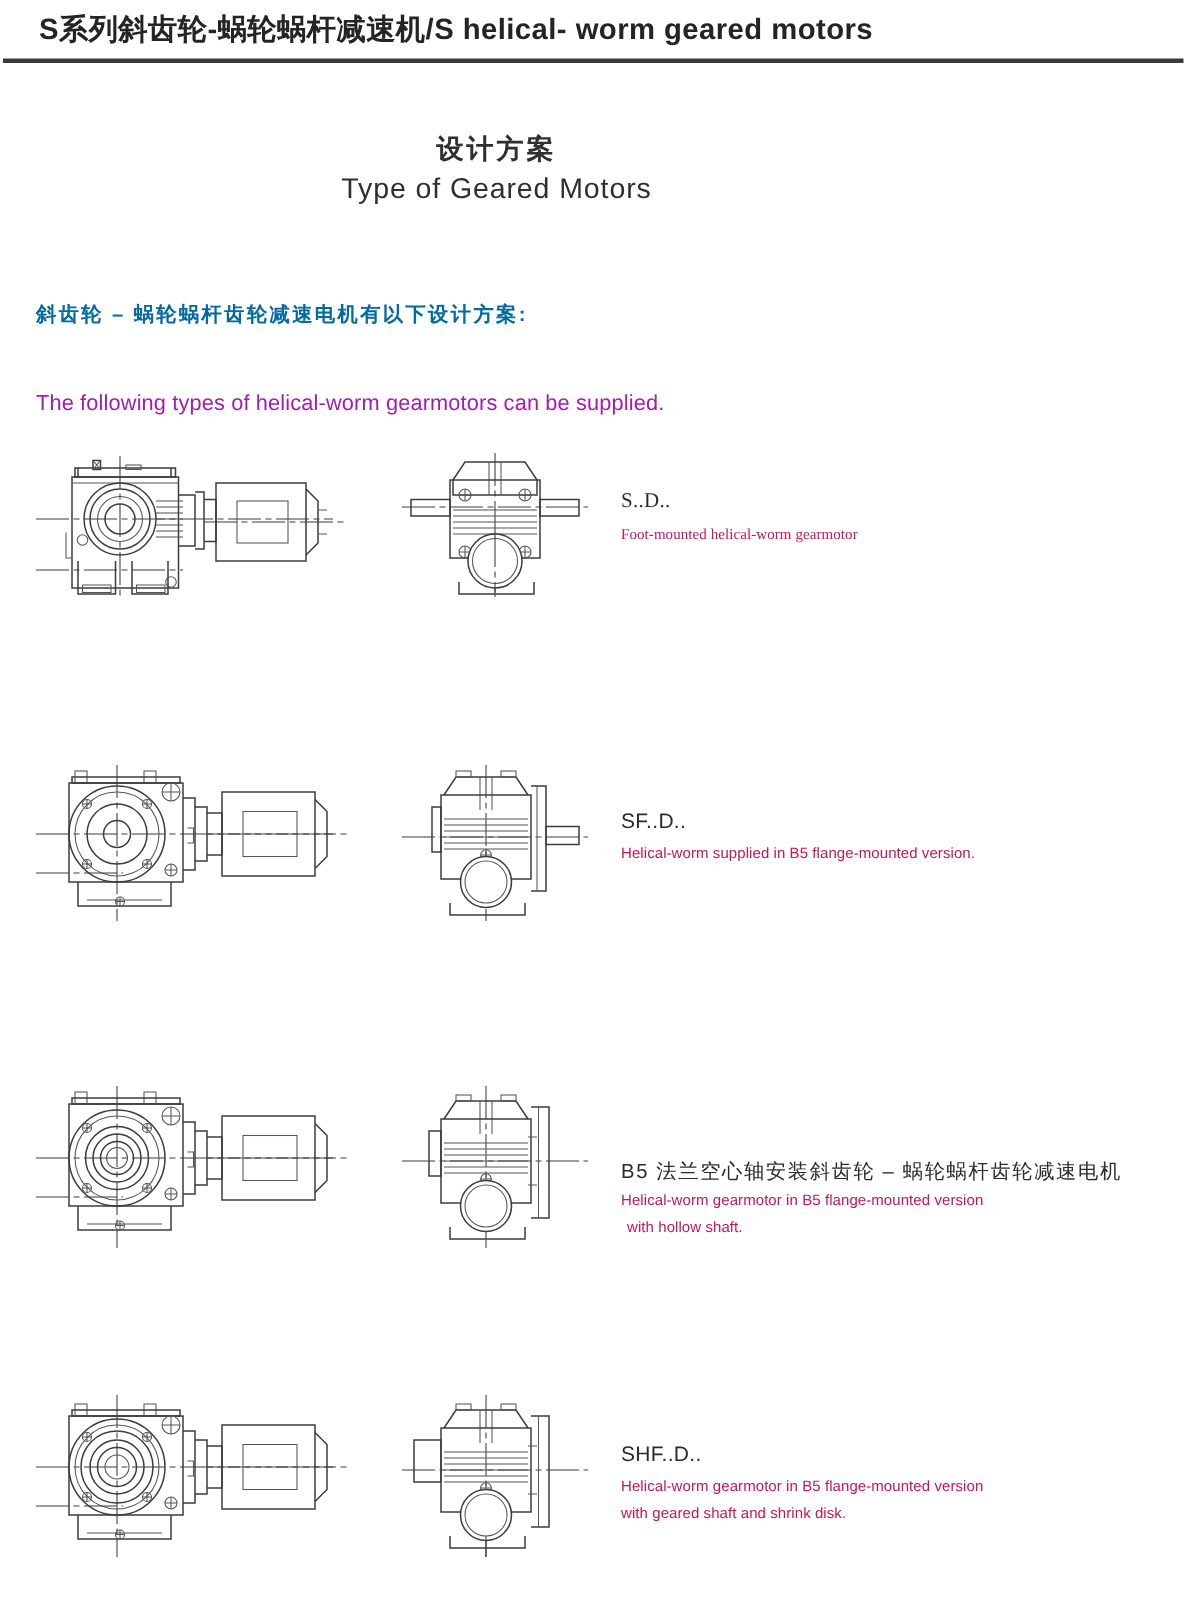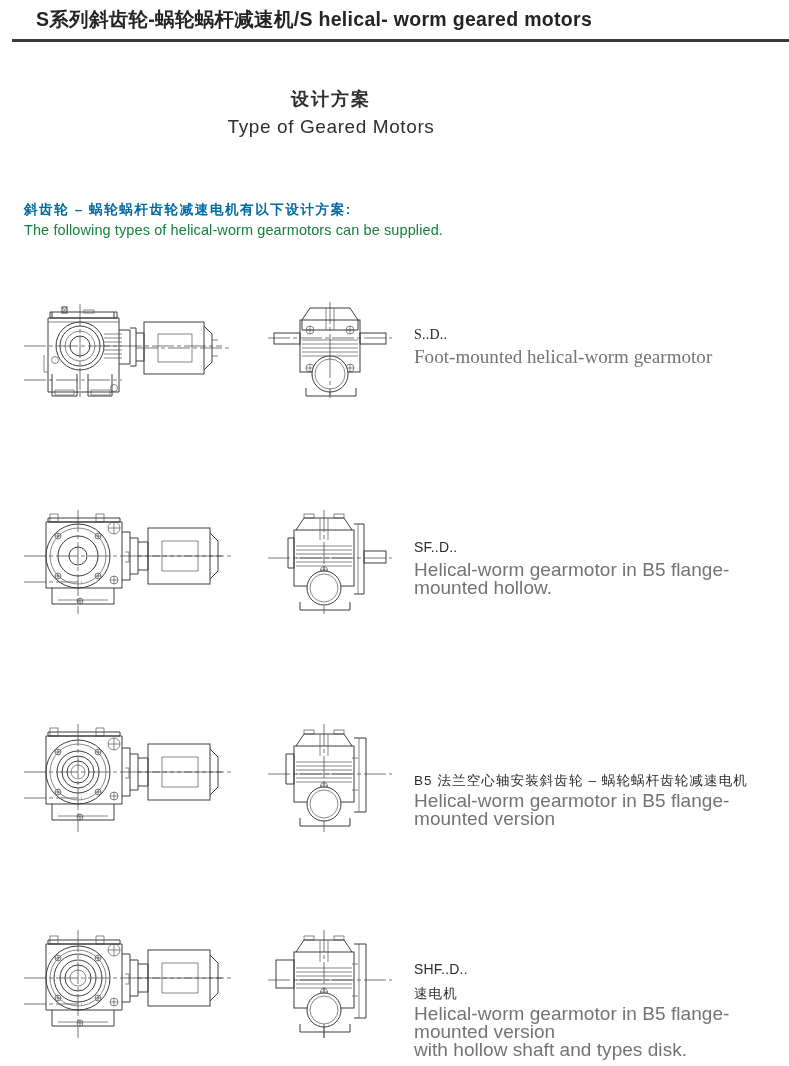--- a/index.html
+++ b/index.html
@@ -13,21 +13,21 @@
     height: 1066px;
     position: relative;
     font-family: "Liberation Sans", "DejaVu Sans", sans-serif;
     color: #2b2b2b;
     overflow: hidden;
   }
 
   
   .page-header {
     position: absolute;
-    left: 12px; top: 0;
+    left: 2px; top: 0;
     width: 625px;
     height: 45px;
   }
   .header-title {
     position: absolute;
     left: 24px;
     top: 6px;
     font-size: 19.5px;
     font-weight: bold;
     letter-spacing: 0.3px;
@@ -75,23 +75,24 @@
   }
   .intro-cn {
     font-size: 13.5px;
     font-weight: bold;
     color: #0369a1;
     letter-spacing: 1.6px;
     line-height: 20px;
   }
   .intro-en {
     font-size: 14.5px;
-    color: #15803d;
+    color: #a21caf;
     letter-spacing: 0.1px;
     line-height: 21px;
+    margin-top: 39px;
   }
 
   
   .product-row {
     position: absolute;
     left: 0;
     width: 789px;
   }
   .fig-main {
     position: absolute;
@@ -116,22 +117,22 @@
     line-height: 19px;
     margin-bottom: 4px;
   }
   .desc-cn {
     font-size: 13.5px;
     color: #2b2b2b;
     letter-spacing: 1.1px;
     line-height: 22px;
   }
   .desc-en {
-    font-size: 19px;
-    color: #737373;
+    font-size: 10px;
+    color: #be185d;
     letter-spacing: 0.05px;
     line-height: 18px;
   }
   .desc-en.indent {
     text-indent: 4px;
   }
 
   
   .dwg {
     display: block;
@@ -340,21 +341,21 @@
       <path class="ol" d="M88 16 L98 16 L98 86 L88 86"></path>
       <path class="th" d="M92 16 L92 86"></path>
       <rect class="ol" x="98" y="43" width="22" height="12"></rect>
 
       <path class="ol" d="M34 94 L34 102 L84 102 L84 94"></path>
     </svg>
   </div>
 
   <div class="row-text" style="top:30px;">
     <div class="code">SF..D..</div>
-    <div class="desc-en">Helical-worm gearmotor in B5 flange-mounted hollow.</div>
+    <div class="desc-en">Helical-worm supplied in B5 flange-mounted version.</div>
   </div>
 </div>
 
 <div class="product-row" style="top:722px;">
 
   <div class="fig-main">
     <svg class="dwg" width="220" height="112" viewBox="0 0 220 112">
       <line class="ctr" x1="2" y1="50" x2="200" y2="50"></line>
       <line class="ctr" x1="56" y1="2" x2="56" y2="110"></line>
       <line class="ctr" x1="2" y1="76" x2="60" y2="76"></line>
@@ -422,20 +423,21 @@
       <path class="ol" d="M88 16 L100 16 L100 90 L88 90"></path>
       <path class="th" d="M93 16 L93 90"></path>
       <path class="th" d="M86 36 L92 36 M86 68 L92 68"></path>
       <path class="ol" d="M34 96 L34 104 L84 104 L84 96"></path>
     </svg>
   </div>
 
   <div class="row-text" style="top:48px;">
     <div class="desc-cn">B5 法兰空心轴安装斜齿轮 – 蜗轮蜗杆齿轮减速电机</div>
     <div class="desc-en">Helical-worm gearmotor in B5 flange-mounted version</div>
+    <div class="desc-en indent"> with hollow shaft.</div>
   </div>
 </div>
 
 <div class="product-row" style="top:928px;">
 
   <div class="fig-main">
     <svg class="dwg" width="220" height="112" viewBox="0 0 220 112">
       <line class="ctr" x1="2" y1="50" x2="200" y2="50"></line>
       <line class="ctr" x1="56" y1="2" x2="56" y2="110"></line>
       <line class="ctr" x1="2" y1="76" x2="60" y2="76"></line>
@@ -503,17 +505,16 @@
       <path class="ol" d="M88 16 L100 16 L100 90 L88 90"></path>
       <path class="th" d="M93 16 L93 90"></path>
       <path class="th" d="M86 36 L92 36 M86 68 L92 68"></path>
       <path class="ol" d="M34 96 L34 104 L84 104 L84 96"></path>
       <line class="ctr" x1="58" y1="96" x2="58" y2="110"></line>
     </svg>
   </div>
 
   <div class="row-text" style="top:32px;">
     <div class="code">SHF..D..</div>
-    <div class="desc-cn">速电机</div>
     <div class="desc-en">Helical-worm gearmotor in B5 flange-mounted version</div>
-    <div class="desc-en">with hollow shaft and types disk.</div>
+    <div class="desc-en">with geared shaft and shrink disk.</div>
   </div>
 </div>
 
 </body></html>

